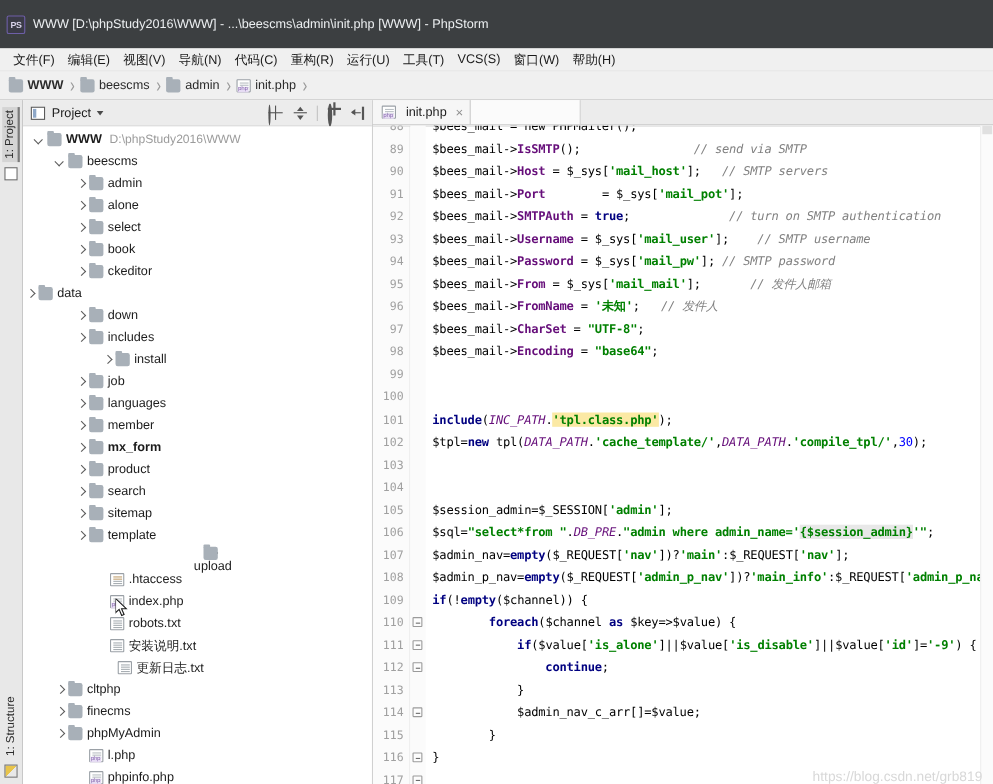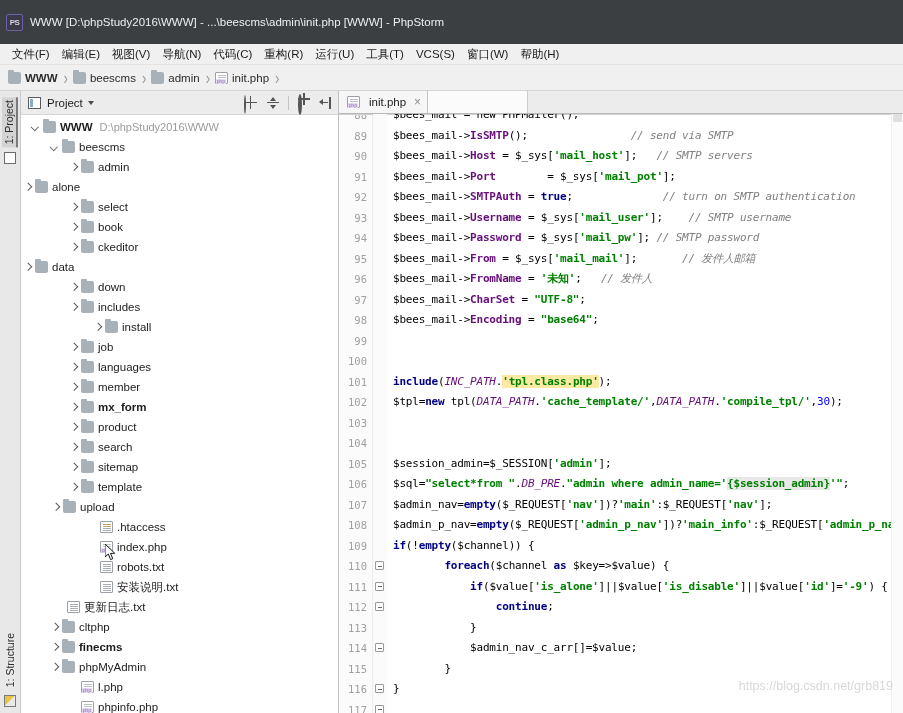--- a/index.html
+++ b/index.html
@@ -459,21 +459,21 @@
   }
   .fold-mark::before {
     content: "";
     position: absolute; left: 1.5px; top: 3.5px;
     width: 4px; height: 1px; background: #6b6b6b;
   }
 
   
   .watermark {
     position: absolute;
-    right: 10px; bottom: 20px;
+    right: 10px; bottom: 0;
     font-size: 12.5px;
     color: #d8d8d8;
     font-family: "Liberation Sans", sans-serif;
     pointer-events: none;
   }
 
   
   .scrollstrip {
     position: absolute;
     right: 0; top: 0; bottom: 0;
@@ -586,43 +586,43 @@
           <div class="tree-row" style="padding-left: 27px;">
             <span class="twisty down"></span>
             <span class="fico fico-folder"></span>
             <span class="node-label">beescms</span>
           </div>
           <div class="tree-row" style="padding-left: 46px;">
             <span class="twisty right"></span>
             <span class="fico fico-folder"></span>
             <span class="node-label">admin</span>
           </div>
+          <div class="tree-row" style="padding-left: 46px;">
+            <span class="twisty right"></span>
+            <span class="fico fico-folder"></span>
+            <span class="node-label">alone</span>
+          </div>
+          <div class="tree-row" style="padding-left: 46px;">
+            <span class="twisty right"></span>
+            <span class="fico fico-folder"></span>
+            <span class="node-label">select</span>
+          </div>
+          <div class="tree-row" style="padding-left: 46px;">
+            <span class="twisty right"></span>
+            <span class="fico fico-folder"></span>
+            <span class="node-label">book</span>
+          </div>
+          <div class="tree-row" style="padding-left: 46px;">
+            <span class="twisty right"></span>
+            <span class="fico fico-folder"></span>
+            <span class="node-label">ckeditor</span>
+          </div>
           <div class="tree-row" style="">
             <span class="twisty right"></span>
             <span class="fico fico-folder"></span>
-            <span class="node-label">alone</span>
-          </div>
-          <div class="tree-row" style="padding-left: 46px;">
-            <span class="twisty right"></span>
-            <span class="fico fico-folder"></span>
-            <span class="node-label">select</span>
-          </div>
-          <div class="tree-row" style="padding-left: 46px;">
-            <span class="twisty right"></span>
-            <span class="fico fico-folder"></span>
-            <span class="node-label">book</span>
-          </div>
-          <div class="tree-row" style="padding-left: 46px;">
-            <span class="twisty right"></span>
-            <span class="fico fico-folder"></span>
-            <span class="node-label">ckeditor</span>
-          </div>
-          <div class="tree-row" style="">
-            <span class="twisty right"></span>
-            <span class="fico fico-folder"></span>
             <span class="node-label">data</span>
           </div>
           <div class="tree-row" style="padding-left: 46px;">
             <span class="twisty right"></span>
             <span class="fico fico-folder"></span>
             <span class="node-label">down</span>
           </div>
           <div class="tree-row" style="padding-left: 46px;">
             <span class="twisty right"></span>
             <span class="fico fico-folder"></span>
@@ -666,21 +666,21 @@
           <div class="tree-row" style="padding-left: 46px;">
             <span class="twisty right"></span>
             <span class="fico fico-folder"></span>
             <span class="node-label">sitemap</span>
           </div>
           <div class="tree-row" style="padding-left: 46px;">
             <span class="twisty right"></span>
             <span class="fico fico-folder"></span>
             <span class="node-label">template</span>
           </div>
-          <div class="tree-row" style="padding-left: 28px;">
+          <div class="tree-row" style="padding-left: 28px; flex-direction: column;">
             <span class="twisty right"></span>
             <span class="fico fico-folder"></span>
             <span class="node-label">upload</span>
           </div>
           <div class="tree-row" style="padding-left: 65px;">
             <span class="twisty"></span>
             <span class="fico fico-cfg"></span>
             <span class="node-label">.htaccess</span>
           </div>
           <div class="tree-row" style="padding-left: 65px;">
@@ -691,31 +691,31 @@
           <div class="tree-row" style="padding-left: 65px;">
             <span class="twisty"></span>
             <span class="fico fico-txt"></span>
             <span class="node-label">robots.txt</span>
           </div>
           <div class="tree-row" style="padding-left: 65px;">
             <span class="twisty"></span>
             <span class="fico fico-txt"></span>
             <span class="node-label">安装说明.txt</span>
           </div>
-          <div class="tree-row" style="padding-left: 32px;">
+          <div class="tree-row" style="padding-left: 32px; margin-left: 40px;">
             <span class="twisty"></span>
             <span class="fico fico-txt"></span>
             <span class="node-label">更新日志.txt</span>
           </div>
           <div class="tree-row" style="padding-left: 27px;">
             <span class="twisty right"></span>
             <span class="fico fico-folder"></span>
             <span class="node-label">cltphp</span>
           </div>
-          <div class="tree-row" style="padding-left: 27px; font-weight: bold;">
+          <div class="tree-row" style="padding-left: 27px;">
             <span class="twisty right"></span>
             <span class="fico fico-folder"></span>
             <span class="node-label">finecms</span>
           </div>
           <div class="tree-row" style="padding-left: 27px;">
             <span class="twisty right"></span>
             <span class="fico fico-folder"></span>
             <span class="node-label">phpMyAdmin</span>
           </div>
           <div class="tree-row" style="padding-left: 46px;">

